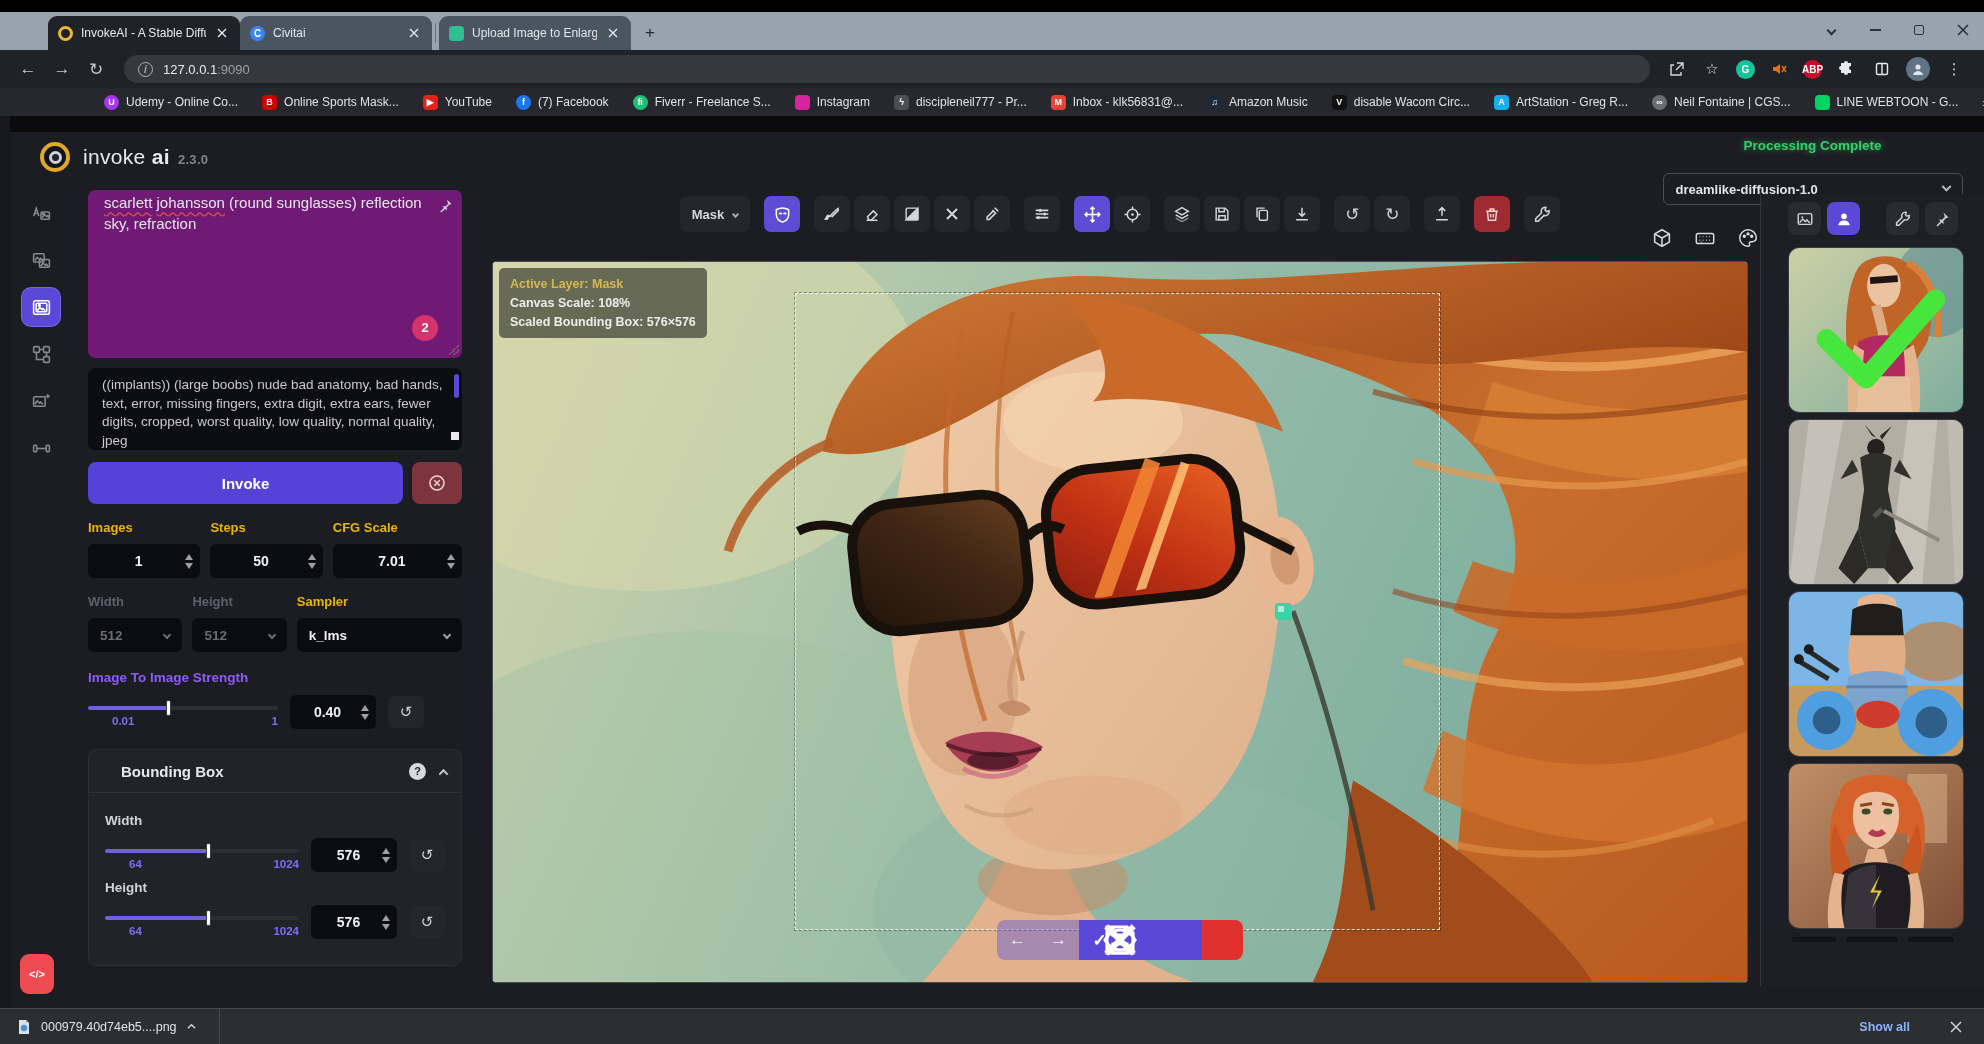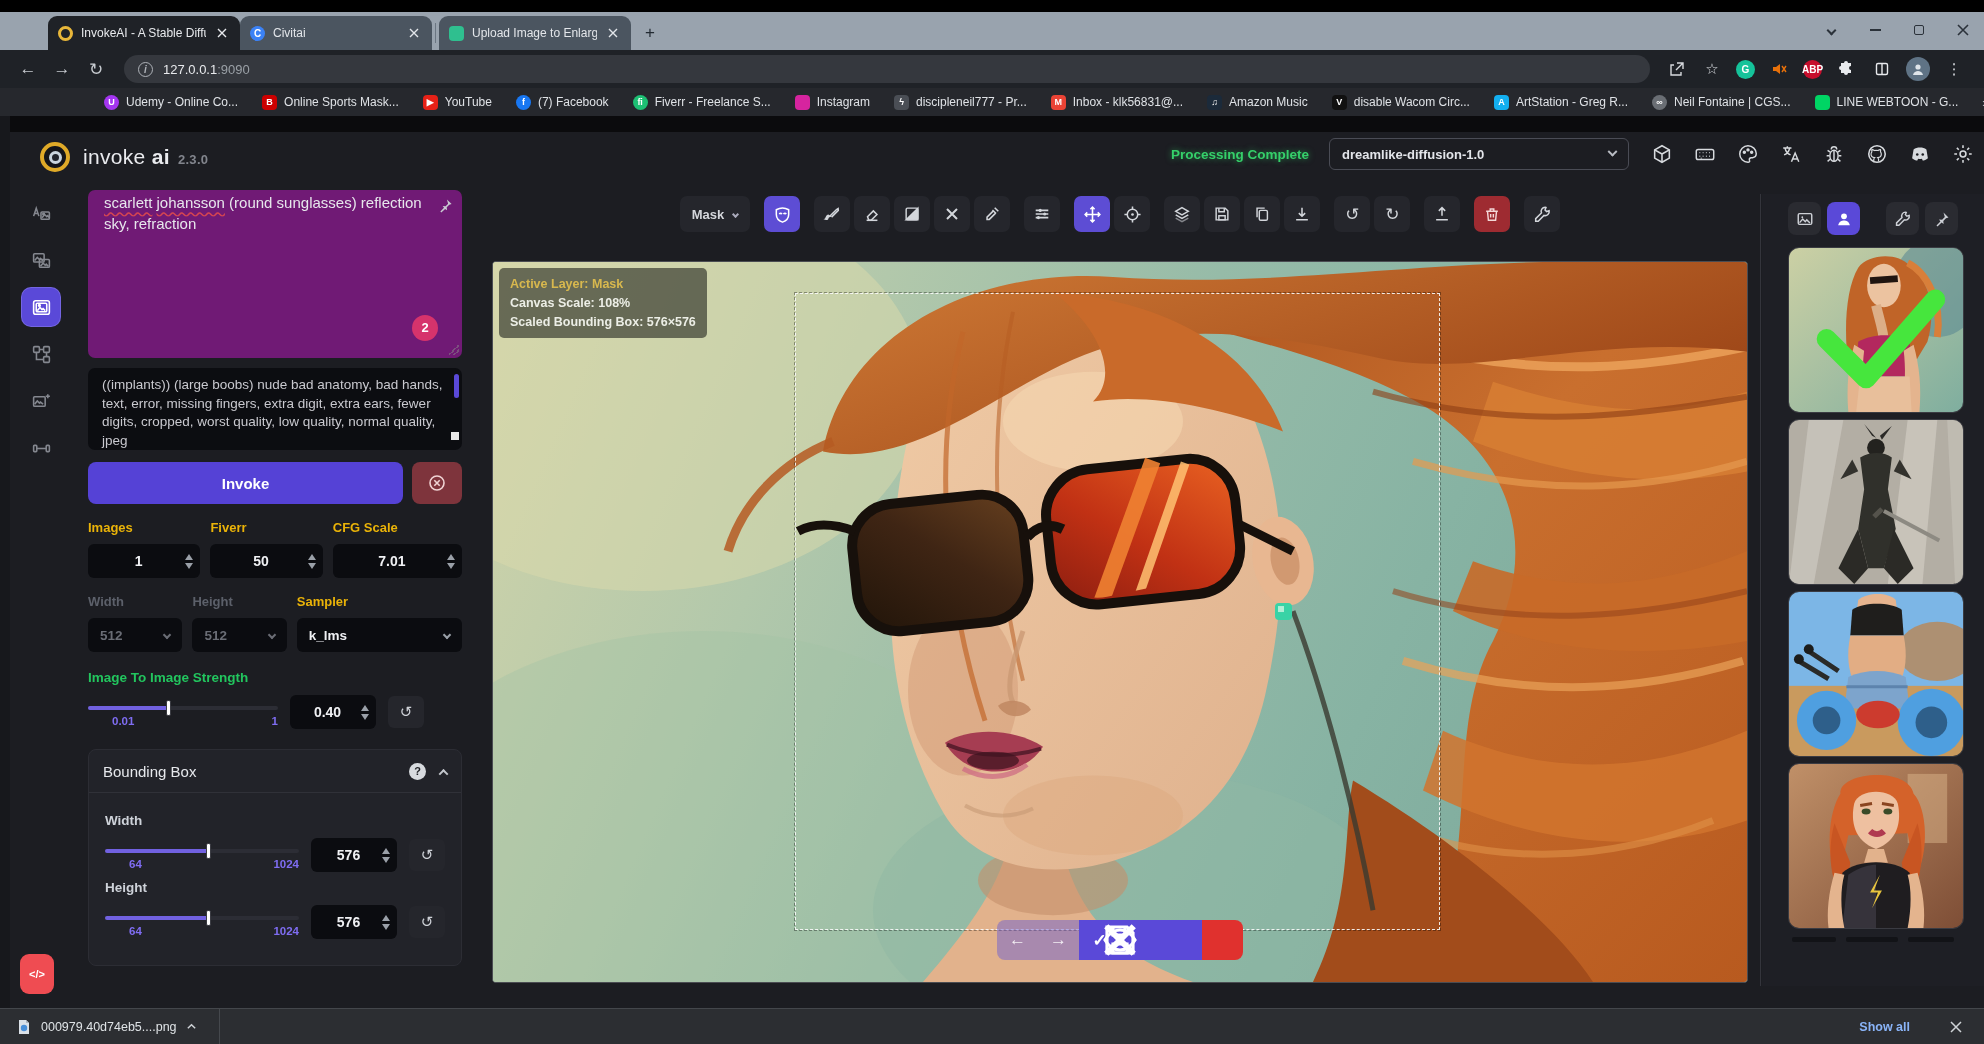--- a/index.html
+++ b/index.html
@@ -63,21 +63,21 @@
   .app-topline { position:absolute; left:0; top:0; width:100%; height:16px; background:#0b0b0d; }
 
   .brand { position:absolute; left:30px; top:26px; display:flex; align-items:center; gap:13px; }
   .logo { width:30px; height:30px; border-radius:50%; border:4px solid #e0aa28;
     display:flex; align-items:center; justify-content:center; background:#14151a; }
   .logo-inner { width:13px; height:13px; border:3px solid #c9d4de; border-radius:50%; background:#20242c; }
   .brand-name { font-size:21px; color:#e9eaee; font-weight:300; letter-spacing:.3px; }
   .brand-name b { font-weight:700; }
   .brand-ver { font-size:13px; color:#82858d; font-weight:600; margin-left:2px; }
 
-  .header-right { position:absolute; right:18px; top:22px; display:flex; align-items:center; gap:20px; }
+  .header-right { position:absolute; right:18px; top:22px; display:flex; align-items:center; gap:20px;flex-direction:column; }
   .status-green { color:#35d06a; font-weight:700; font-size:13.5px; text-shadow:0 0 6px rgba(53,208,106,.6); }
   .model-select { width:300px; height:32px; border:1px solid #4a4c55; border-radius:6px;
     display:flex; align-items:center; padding:0 12px; gap:10px; color:#e3e5ea; font-size:13px;
     font-weight:600; }
   .model-select .chev { border-color:#b9bcc3; margin-left:auto; transform:rotate(45deg) translate(-2px,-2px); }
   .hicon { width:26px; height:26px; display:flex; align-items:center; justify-content:center; color:#d7dade; }
   .hicons { display:flex; gap:17px; align-items:center; }
   svg.i { display:block; }
 
   
@@ -125,35 +125,35 @@
     border-bottom:6px solid #9aa0a8; }
   .tri-down { width:0; height:0; border-left:4.5px solid transparent; border-right:4.5px solid transparent;
     border-top:6px solid #9aa0a8; }
   .dims-grid { display:grid; grid-template-columns:1fr 1fr 1.75fr; gap:10px; margin-top:16px; }
   .selbox { height:34px; background:#0b0c10; border-radius:6px; display:flex; align-items:center;
     padding:0 12px; font-size:13.5px; font-weight:700; color:#f0f1f4; }
   .selbox .chev { border-color:#9aa0a8; margin-left:auto; width:6px; height:6px; }
   .selbox.dim { color:#6a6d75; }
   .selbox.dim .chev { border-color:#6a6d75; }
 
-  .strength-label { font-size:13.5px; font-weight:700; color:#22c55e; margin-top:18px; }
+  .strength-label { font-size:13.5px; font-weight:700; color:#8b5cf6; margin-top:18px; }
   .strength-row { display:flex; align-items:center; gap:12px; margin-top:10px; }
   .slider { position:relative; flex:1; height:26px; }
   .slider .track { position:absolute; left:0; right:0; top:7px; height:4px; border-radius:2px; background:#2c2d35; }
   .slider .fill { position:absolute; left:0; top:7px; height:4px; border-radius:2px; background:#7161e0; }
   .slider .thumb { position:absolute; top:1px; width:5px; height:16px; border-radius:2px; background:#fff; }
   .slider .min { position:absolute; left:0; top:16px; font-size:11.5px; font-weight:700; color:#7f6df2;margin-left:24px; }
   .slider .max { position:absolute; right:0; top:16px; font-size:11.5px; font-weight:700; color:#7f6df2; }
   .numbox.small { width:86px; flex:0 0 auto; }
   .resetbtn { width:36px; height:32px; background:#25262c; border-radius:6px; color:#cdd0d6;
     display:flex; align-items:center; justify-content:center; font-size:15px; flex:0 0 auto; }
 
   .bb-panel { margin-top:20px; background:#222329; border-radius:8px; border:1px solid #2c2d34; }
   .bb-head { display:flex; align-items:center; padding:12px 14px; border-bottom:1px solid #303138; }
-  .bb-title { font-size:15px; font-weight:400; color:#e6e8ec; flex:1; }
+  .bb-title { font-size:15px; font-weight:700; color:#e6e8ec; flex:1;margin-left:18px; }
   .help-dot { width:17px; height:17px; border-radius:50%; background:#d7dade; color:#1c1d22;
     font-size:11px; font-weight:700; display:flex; align-items:center; justify-content:center; margin-right:14px; }
   .bb-collapse .chev { transform:rotate(-135deg) translate(-1px,-1px); border-color:#c3c6cc; }
   .bb-body { padding:14px 16px 18px; }
   .bb-row-label { font-size:13.5px; font-weight:700; color:#ced2d9; margin:6px 0 10px; }
   .bb-row { display:flex; align-items:center; gap:12px; margin-bottom:8px; }
 
   
   .canvas-wrap { position:absolute; left:482px; top:78px; width:1256px; height:792px; }
   .ctoolbar { position:absolute; left:0; top:2px; width:100%; display:flex; justify-content:center;
@@ -518,21 +518,21 @@
           <div class="plabel">Images</div>
         <div class="numbox">
             <span class="val">1</span>
           <span class="steppers">
               <span class="tri-up"></span>
               <span class="tri-down"></span>
             </span>
           </div>
         </div>
       <div>
-          <div class="plabel">Fiverr</div>
+          <div class="plabel">Steps</div>
         <div class="numbox">
             <span class="val">50</span>
           <span class="steppers">
               <span class="tri-up"></span>
               <span class="tri-down"></span>
             </span>
           </div>
         </div>
       <div>
           <div class="plabel">CFG Scale</div>

